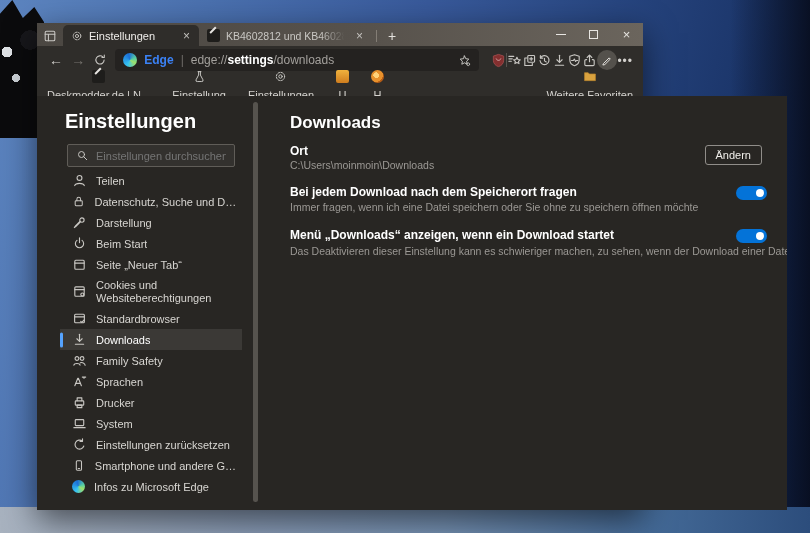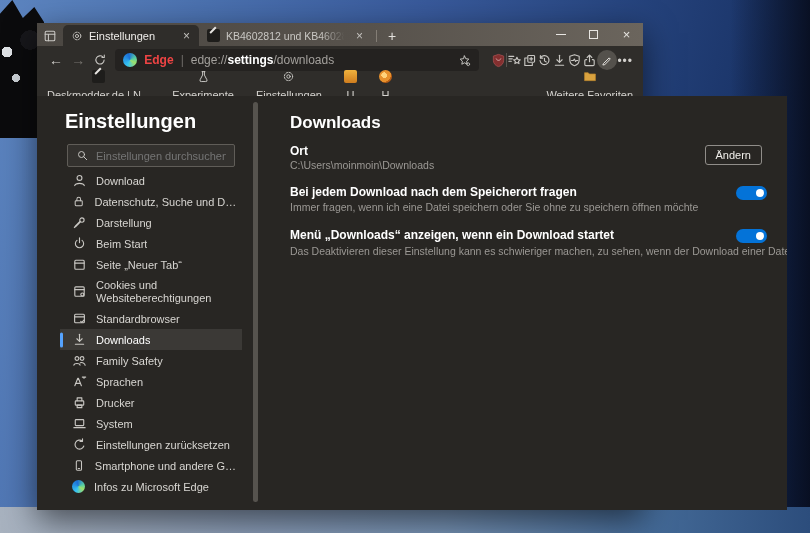--- a/index.html
+++ b/index.html
@@ -49,21 +49,21 @@
 
   
   .toolbar { height:28px; background:#2f2d2a; display:flex; align-items:center; padding:0 10px 0 8px; }
   .navbtn { width:24px; height:24px; display:flex; align-items:center; justify-content:center;
     color:#d2d0cc; font-size:14px; }
   .navbtn.disabled { color:#77746f; }
   .addr { width:394px; height:22px; margin:0 6px 0 4px; background:#242220; border-radius:4px;
     display:flex; align-items:center; padding:0 8px; font-size:12px; }
   .edge-ball { width:14px; height:14px; border-radius:50%; flex:0 0 auto;
     background:conic-gradient(from 210deg,#35c1f1,#1b6ed6 38%,#5bd0a0 62%,#9ee06a 75%,#35c1f1 100%); }
-  .addr .brand { color:#ef4444; font-weight:bold; margin-left:7px; }
+  .addr .brand { color:#3b82f6; font-weight:bold; margin-left:7px; }
   .addr .pipe { color:#6f6c68; margin:0 7px; }
   .u-dim { color:#a3a09c; } .u-b { color:#fff; font-weight:bold; }
   .addr-star { margin-left:auto; }
   .tbicons { flex:1; display:flex; align-items:center; justify-content:space-between; margin-left:6px; }
   .tbicons .sep { width:1px; height:14px; background:#56534e; }
   .chip { width:20px; height:20px; border-radius:50%; background:#54514c; display:flex; align-items:center; justify-content:center; }
   .more-dots { color:#d2d0cc; font-size:12px; letter-spacing:1px; }
 
   
   .bmbar { height:22px; background:#2f2d2a; display:flex; align-items:center; gap:22px;
@@ -275,21 +275,21 @@
       <span class="bm">
         <span class="favsq"></span>
         <span>Deskmodder.de | N...</span>
       </span>
       <span class="bm">
         <svg class="ic" width="13" height="13" viewBox="0 0 16 16">
             <g class="s">
               <path d="M6.2 2h3.6M6.9 2v4.2L3.8 12a1.6 1.6 0 0 0 1.5 2.2h5.4a1.6 1.6 0 0 0 1.5-2.2L9.1 6.2V2"></path>
             </g>
           </svg>
-        <span>Experimente</span>
+        <span>Einstellung</span>
       </span>
       <span class="bm">
         <svg class="ic" width="13" height="13" viewBox="0 0 16 16">
             <g class="s">
               <circle cx="8" cy="8" r="2.1"></circle>
               <circle cx="8" cy="8" r="5.1" stroke-dasharray="2.4 1.7"></circle>
             </g>
           </svg>
         <span>Einstellungen</span>
       </span>
@@ -323,21 +323,21 @@
       </div>
 
       <div class="nav">
         <div class="nav-item">
           <svg class="ic" width="15" height="15" viewBox="0 0 16 16">
               <g class="s">
                 <circle cx="8" cy="5.2" r="2.6"></circle>
                 <path d="M2.9 13.4c.9-3.1 9.3-3.1 10.2 0"></path>
               </g>
             </svg>
-          <span class="lbl">Download</span>
+          <span class="lbl">Teilen</span>
         </div>
         <div class="nav-item">
           <svg class="ic" width="15" height="15" viewBox="0 0 16 16">
               <g class="s">
                 <rect x="3.8" y="7" width="8.4" height="6" rx="1"></rect>
                 <path d="M5.8 7V5.2a2.2 2.2 0 0 1 4.4 0V7"></path>
               </g>
             </svg>
           <span class="lbl">Datenschutz, Suche und Dienste</span>
         </div>

